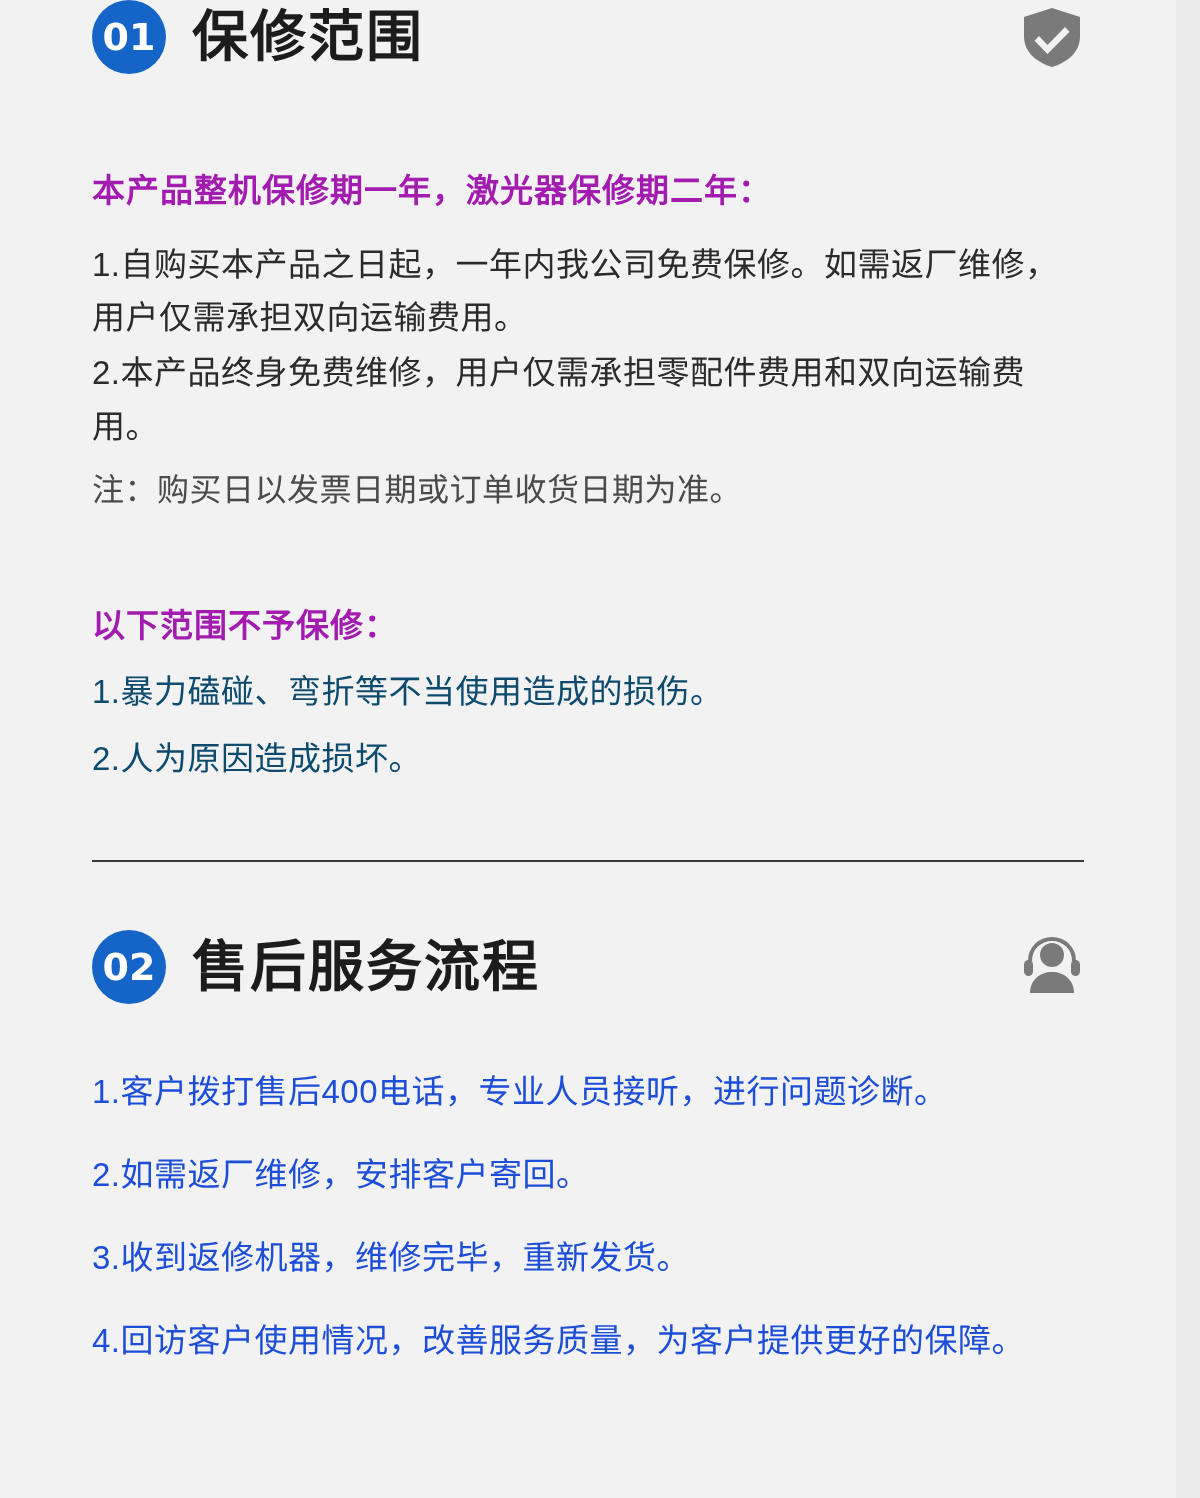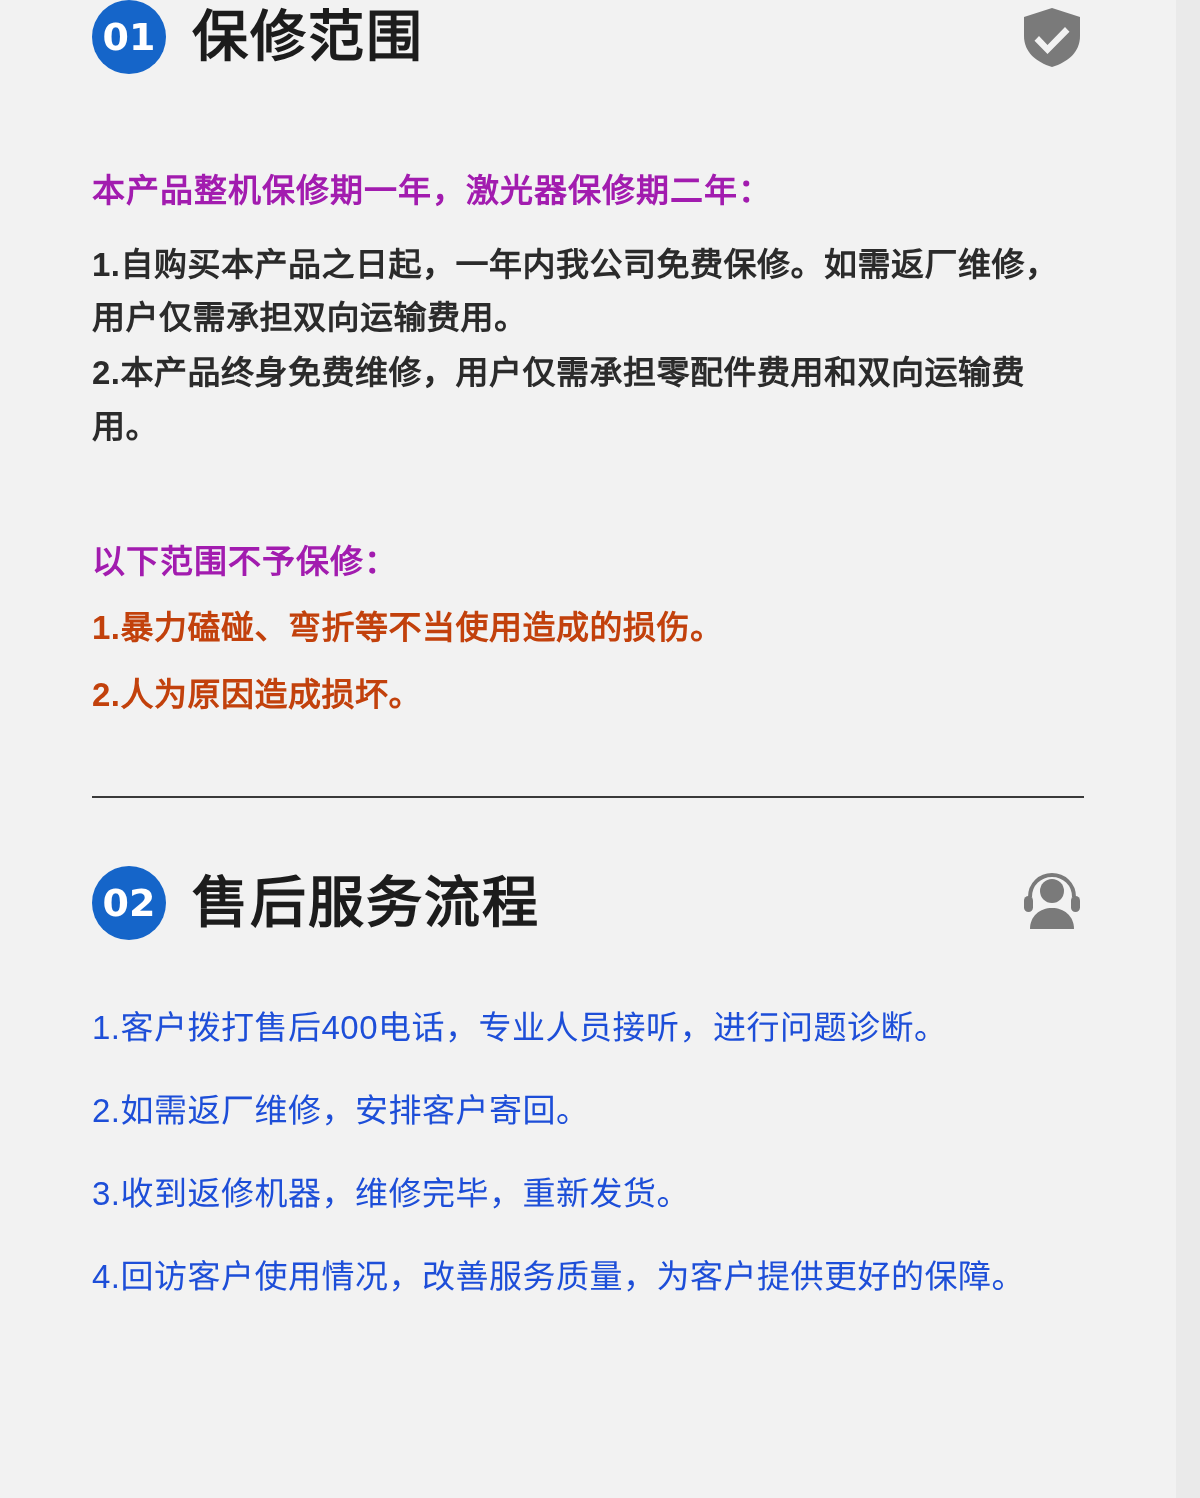--- a/index.html
+++ b/index.html
@@ -89,38 +89,36 @@
     color: #a21caf;
     letter-spacing: 1px;
     line-height: 1.5;
   }
   .para {
     margin-top: 22px;
     font-size: 33px;
     color: #2b2b2b;
     line-height: 1.62;
     letter-spacing: 0.5px;
-    font-weight: bold;
   }
   .para.tight { margin-top: 2px; }
   .note {
     margin-top: 12px;
     font-size: 32px;
     color: #4a4a4a;
     line-height: 1.62;
     letter-spacing: 0.5px;
   }
   .sub-head.second { margin-top: 84px; }
   .list-line {
     margin-top: 14px;
     font-size: 33px;
-    color: #c2410c;
+    color: #0c4a6e;
     line-height: 1.62;
     letter-spacing: 0.5px;
-    font-weight: bold;
   }
   .divider {
     margin-top: 74px;
     height: 2px;
     background: #3a3a3a;
     width: 100%;
   }
   .section-head.s2 { margin-top: 68px; }
   .flow-list { margin-top: 62px; }
   .flow-line {
@@ -149,20 +147,21 @@
           <path fill="#f2f2f2" d="M19 31 L27.5 40 L45 22 L49.5 26.8 L27.5 49 L14.5 35.8 Z"></path>
         </svg>
       </div>
     </div>
 
     <div class="sub-head">本产品整机保修期一年，激光器保修期二年：</div>
 
     <div class="para">1.自购买本产品之日起，一年内我公司免费保修。如需返厂维修，用户仅需承担双向运输费用。</div>
     <div class="para tight">2.本产品终身免费维修，用户仅需承担零配件费用和双向运输费用。</div>
 
+    <div class="note">注：购买日以发票日期或订单收货日期为准。</div>
 
     <div class="sub-head second">以下范围不予保修：</div>
 
     <div class="list-line">1.暴力磕碰、弯折等不当使用造成的损伤。</div>
     <div class="list-line">2.人为原因造成损坏。</div>
 
     <div class="divider"></div>
 
     <div class="section-head s2">
       <div class="badge">02</div>

